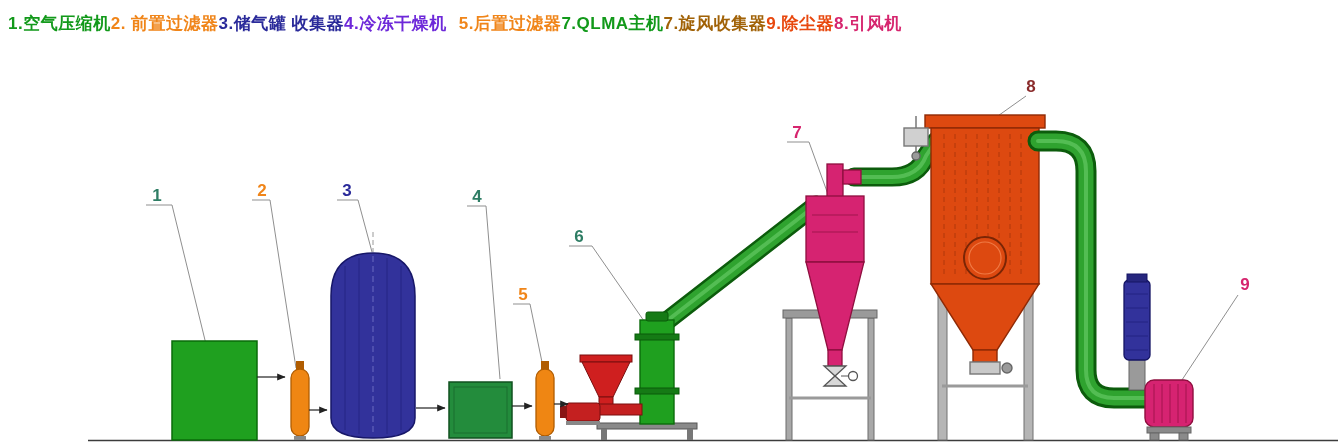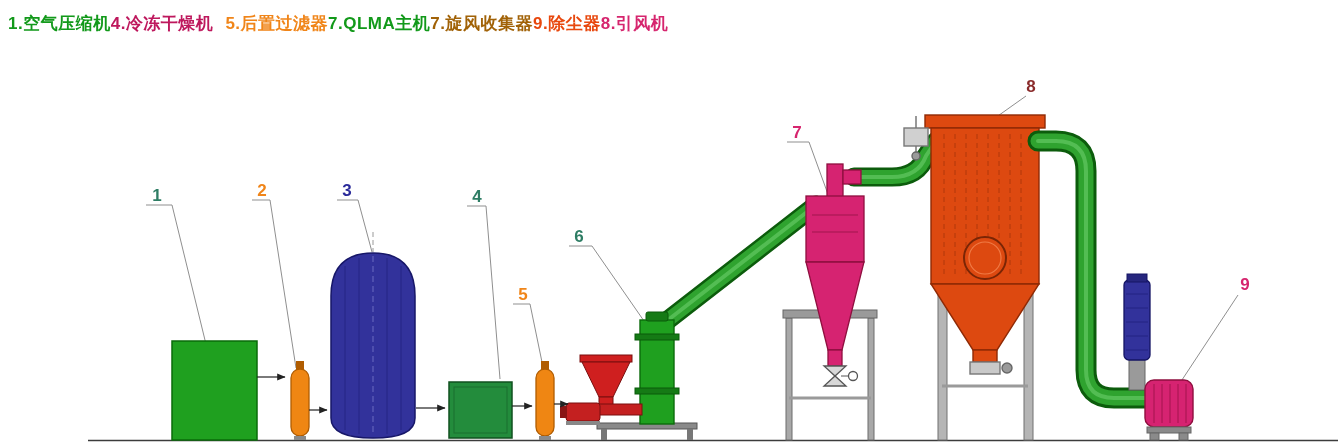--- a/index.html
+++ b/index.html
@@ -10,21 +10,23 @@
           font-weight:700;white-space:nowrap;letter-spacing:.5px;}
   .legend span{display:inline-block;}
   .stage{position:absolute;left:0;top:0;width:1340px;height:447px;}
   text.callout{font-family:"Liberation Sans",sans-serif;font-size:17px;font-weight:600;}
 </style>
 </head>
 <body>
 
 <div class="legend">
   <span style="color: rgb(18, 153, 26);">1.空气压缩机</span>
-  <span style="color: #be185d;">4.冷冻干燥机</span>
+  <span style="color: rgb(240, 133, 25);">2. 前置过滤器</span>
+  <span style="color: rgb(42, 42, 154);">3.储气罐 收集器</span>
+  <span style="color: #6d28d9;">4.冷冻干燥机</span>
   <span style="color: rgb(240, 133, 25); margin-left: 12px;">5.后置过滤器</span>
   <span style="color: rgb(18, 153, 26);">7.QLMA主机</span>
   <span style="color: #a16207;">7.旋风收集器</span>
   <span style="color: rgb(232, 72, 14);">9.除尘器</span>
   <span style="color: rgb(214, 37, 110);">8.引风机</span>
 </div>
 
 <svg class="stage" viewBox="0 0 1340 447">
   <defs>
     <marker id="arrow" markerWidth="8" markerHeight="8" refX="6.5" refY="3" orient="auto">

